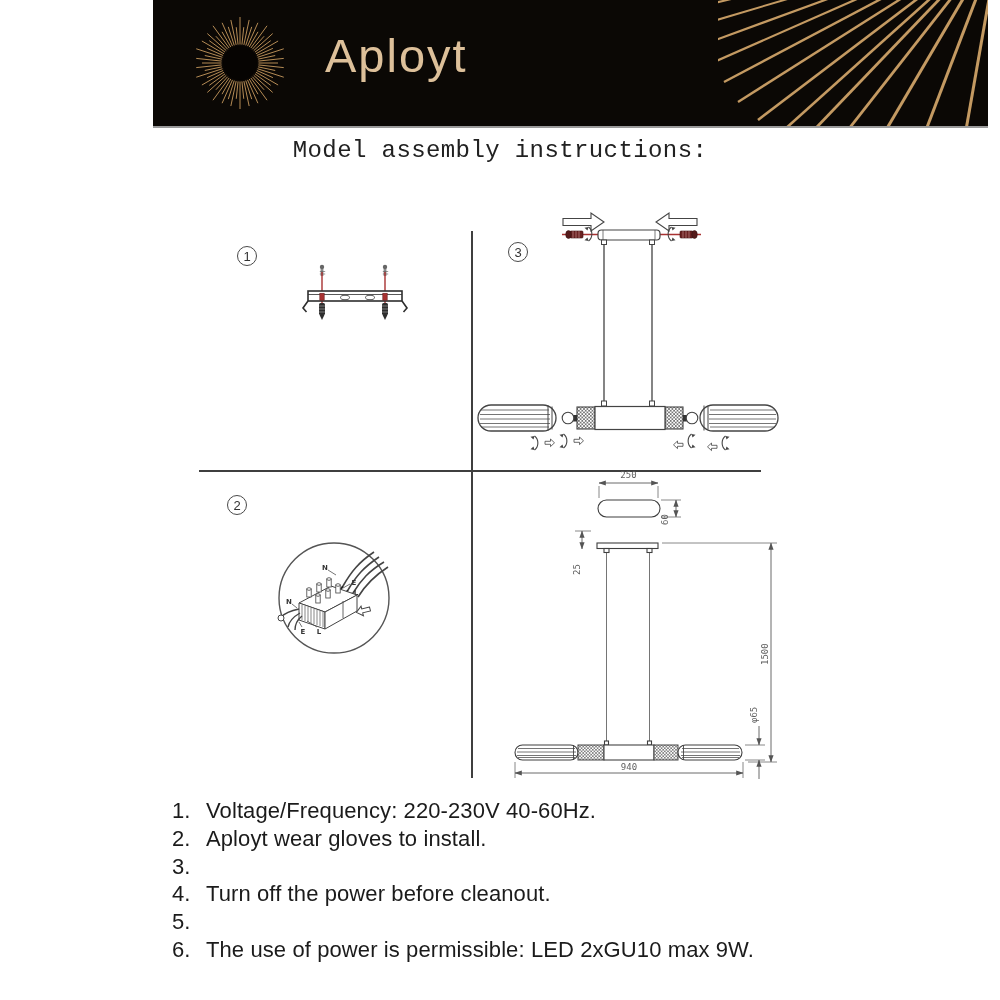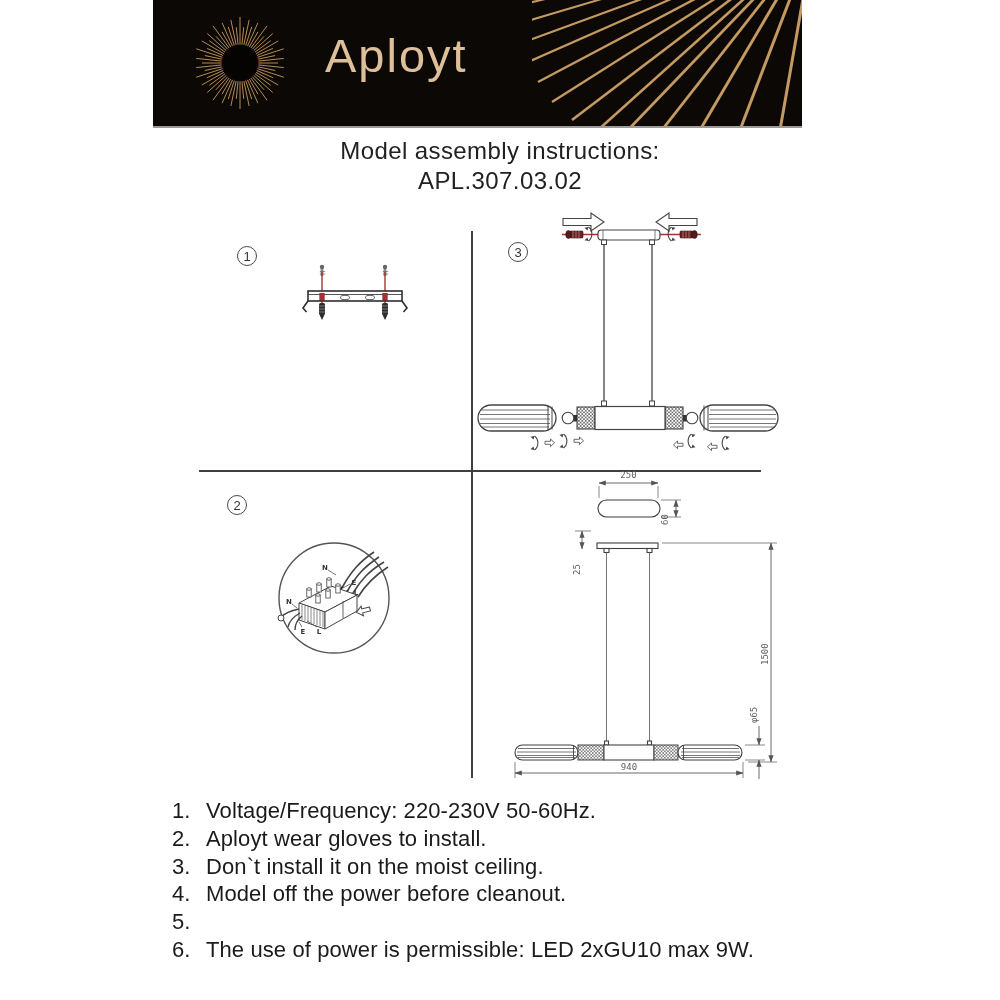--- a/index.html
+++ b/index.html
@@ -1,29 +1,29 @@
 <!DOCTYPE html>
 <html><head>
 <meta charset="utf-8">
 <style>
   html,body{margin:0;padding:0;background:#ffffff;}
   .page{position:relative;width:1000px;height:1000px;background:#ffffff;overflow:hidden;
         font-family:"Liberation Sans",sans-serif;color:#222;}
 
   
-  .banner{position:absolute;left:153px;top:0;width:649px;height:126px;background:#0b0805;
+  .banner{position:absolute;left:153px;top:0;width:835px;height:126px;background:#0b0805;
           overflow:hidden;border-bottom:2px solid #9a9a9a;}
   #sun{position:absolute;left:37px;top:13px;}
   .brand{position:absolute;left:172px;top:28px;font-size:47px;color:#ddc09a;
          letter-spacing:2px;font-weight:400;}
   .fan{position:absolute;right:0;top:0;}
 
   
   .title{position:absolute;left:0;top:137px;width:1000px;text-align:center;
-         font-size:24px;color:#212121;letter-spacing:.4px;}
+         font-size:24px;color:#212121;letter-spacing:.4px;font-family:Liberation Mono, monospace;}
   .model{position:absolute;left:0;top:167px;width:1000px;text-align:center;
          font-size:24px;color:#212121;letter-spacing:.4px;}
 
   
   .divider-v{position:absolute;left:471px;top:231px;width:2px;height:547px;background:#3f3f3f;}
   .divider-h{position:absolute;left:199px;top:470px;width:562px;height:2px;background:#3f3f3f;}
 
   
   .stepnum{position:absolute;width:20px;height:20px;border:1.5px solid #4a4a4a;border-radius:50%;
            display:flex;align-items:center;justify-content:center;font-size:13px;color:#333;
@@ -128,21 +128,20 @@
         <line x1="282" y1="-64" x2="96" y2="130" stroke-width="2.8"></line>
         <line x1="282" y1="-64" x2="130" y2="130" stroke-width="2.8"></line>
         <line x1="282" y1="-64" x2="168" y2="130" stroke-width="3"></line>
         <line x1="282" y1="-64" x2="208" y2="130" stroke-width="3"></line>
         <line x1="282" y1="-64" x2="248" y2="130" stroke-width="3"></line>
       </g>
     </svg>
   </div>
 
   <div class="title">Model assembly instructions:</div>
-  <div class="model">APL.307.03.02</div>
 
   <div class="divider-v"></div>
   <div class="divider-h"></div>
 
   <div class="stepnum" id="sn1">
     <span>1</span>
     </div>
   <div class="stepnum" id="sn3">
     <span>3</span>
     </div>
@@ -378,33 +377,32 @@
 
     <line x1="15" y1="297" x2="15" y2="313" class="ext"></line>
     <line x1="243" y1="297" x2="243" y2="313" class="ext"></line>
     <line x1="15" y1="308" x2="243" y2="308" class="dim" marker-start="url(#ar)" marker-end="url(#ar)"></line>
     <text x="129" y="305" class="dt" text-anchor="middle">940</text>
   </svg>
 
   <div class="instructions">
     <div class="irow">
       <span class="inum">1.</span>
-      <span class="itext">Voltage/Frequency: 220-230V 50-60Hz.</span>
+      <span class="itext">Voltage/Frequency: 220-230V 40-60Hz.</span>
     </div>
     <div class="irow">
       <span class="inum">2.</span>
       <span class="itext">Aployt wear gloves to install.</span>
     </div>
     <div class="irow">
       <span class="inum">3.</span>
-      <span class="itext">Don`t install it on the moist ceiling.</span>
     </div>
     <div class="irow">
       <span class="inum">4.</span>
-      <span class="itext">Model off the power before cleanout.</span>
+      <span class="itext">Turn off the power before cleanout.</span>
     </div>
     <div class="irow">
       <span class="inum">5.</span>
     </div>
     <div class="irow">
       <span class="inum">6.</span>
       <span class="itext">The use of power is permissible: LED 2xGU10 max 9W.</span>
     </div>
   </div>
 

